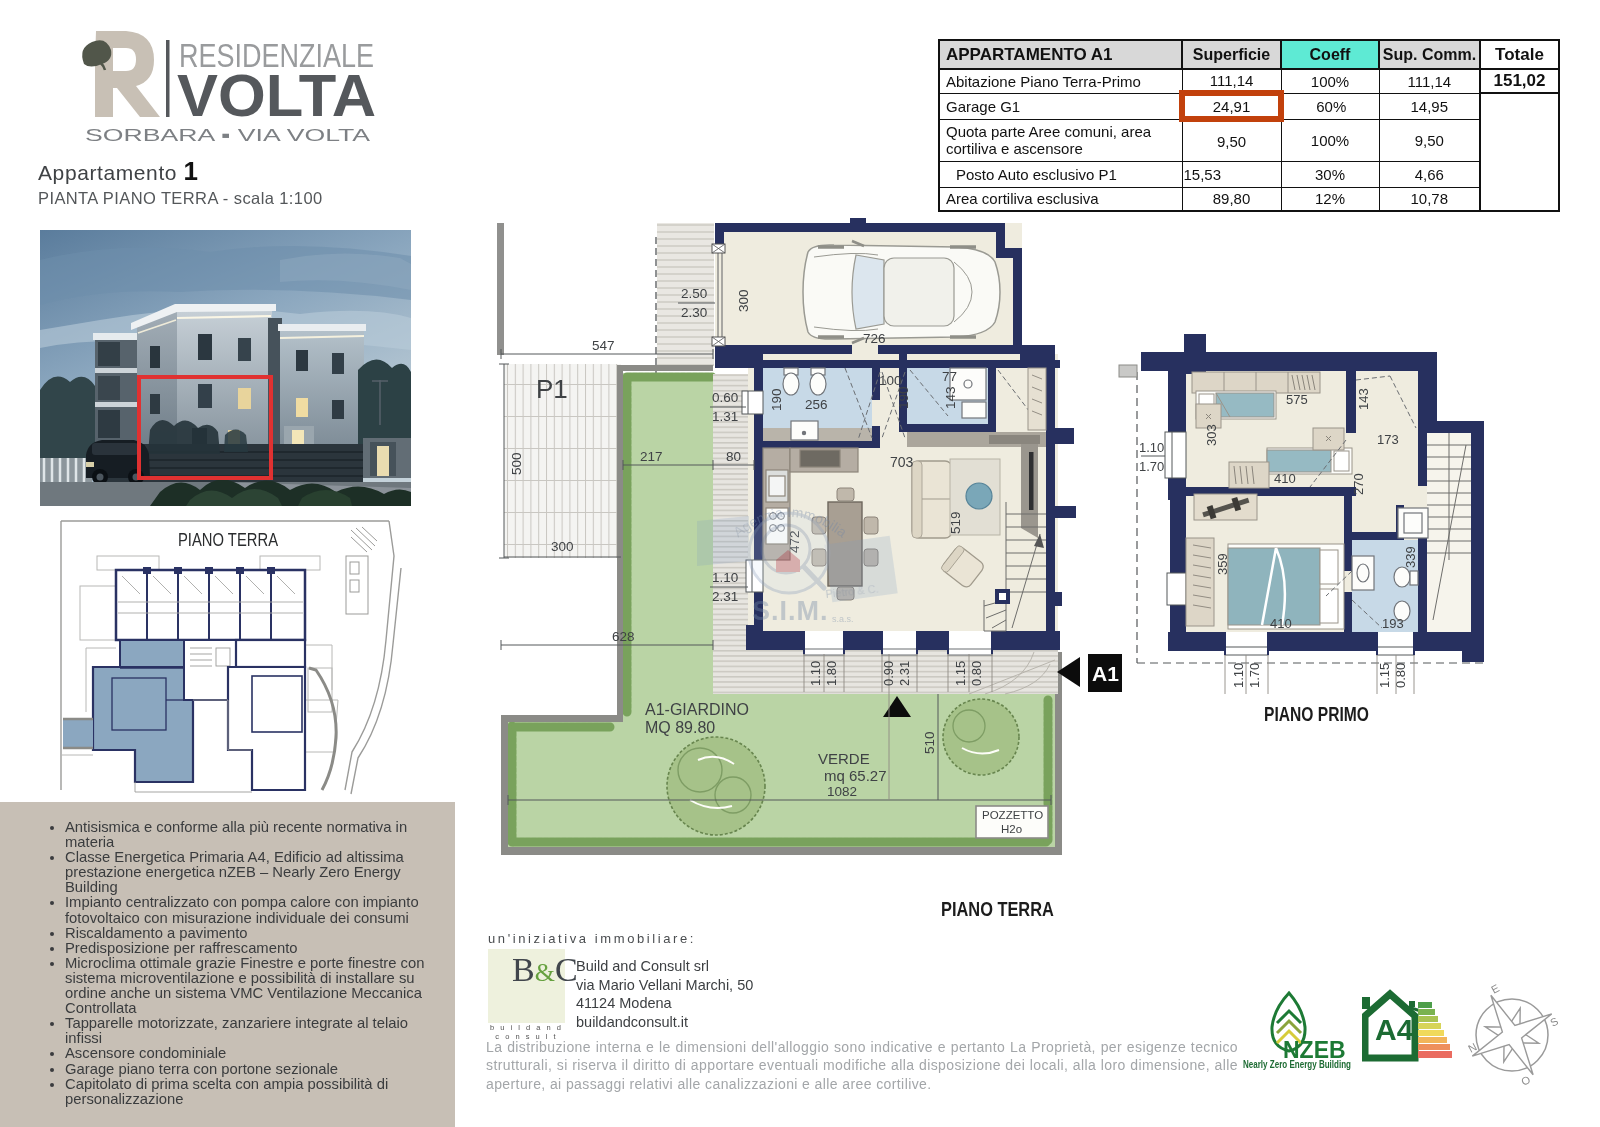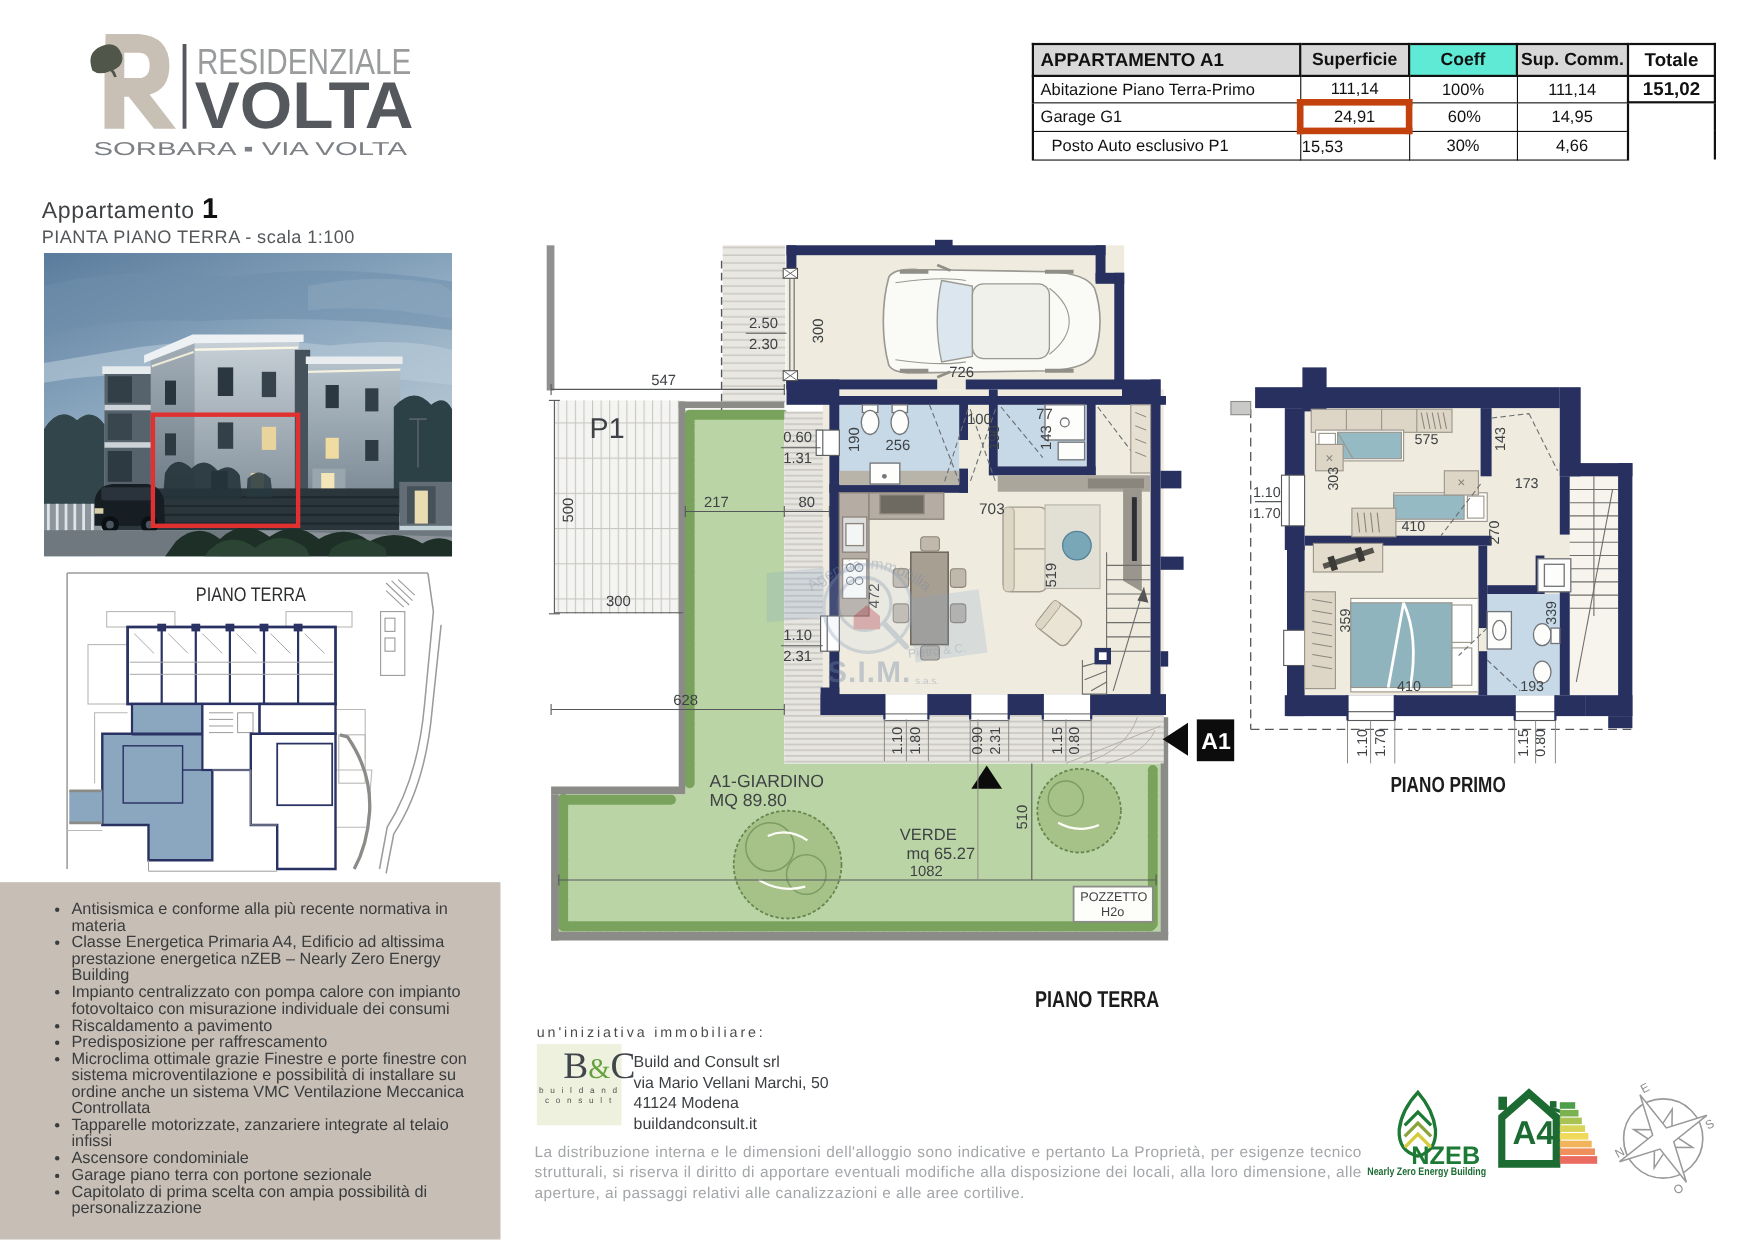--- a/index.html
+++ b/index.html
@@ -20,21 +20,21 @@
 <rect x="166" y="40" width="3.5" height="77" fill="#55585c"></rect>
 
 <text x="179" y="67" font-size="33" fill="#999b9d" font-family="Liberation Sans,sans-serif" textLength="195" lengthAdjust="spacingAndGlyphs">RESIDENZIALE</text>
 
 <text x="177" y="116" font-size="60" font-weight="bold" fill="#55585c" font-family="Liberation Sans,sans-serif" textLength="199" lengthAdjust="spacingAndGlyphs">VOLTA</text>
 
 <text x="85" y="141" font-size="17" fill="#7d8084" font-family="Liberation Sans,sans-serif" textLength="285" lengthAdjust="spacingAndGlyphs">SORBARA ▪ VIA VOLTA</text>
 </svg>
 </div>
 
-<div class="abs" style="left:38px;top:174px;width:420px;">
+<div class="abs" style="left:38px;top:156px;width:420px;">
 <div style="font-size:21px;color:#3f4245;letter-spacing:0.6px;">Appartamento <b style="font-size:26px;color:#111;">1</b></div>
 <div style="font-size:16.5px;color:#54575a;margin-top:2px;letter-spacing:0.4px;">PIANTA PIANO TERRA - scala 1:100</div>
 </div>
 
 <div id="photo" class="abs" style="left:40px;top:230px;width:371px;height:276px;">
 <svg width="371" height="276" viewBox="0 0 371 276" xmlns="http://www.w3.org/2000/svg">
 <defs>
 <linearGradient id="sky" x1="0" y1="0" x2="0.55" y2="1">
 <stop offset="0" stop-color="#5a7c9c"></stop>
           <stop offset="0.45" stop-color="#8aa6be"></stop>
@@ -292,26 +292,40 @@
 <td style="border:1px solid #111;text-align:center;">111,14</td>
 <td style="border:2px solid #111;text-align:center;font-weight:bold;font-size:17px;">151,02</td>
 </tr>
 <tr style="height:26px;font-size:15px;">
 <td style="border:1px solid #111;border-left:2px solid #111;padding:0 6px;">Garage G1</td>
 <td style="border:6px solid #c2410c;text-align:center;">24,91</td>
 <td style="border:1px solid #111;text-align:center;">60%</td>
 <td style="border:1px solid #111;text-align:center;">14,95</td>
 <td style="border-right:2px solid #111;border-left:2px solid #111;"></td>
 </tr>
+<tr style="height:42px;font-size:15px;">
+<td style="border:1px solid #111;border-left:2px solid #111;padding:0 6px;line-height:17px;">Quota parte Aree comuni, area cortiliva e ascensore</td>
+<td style="border:1px solid #111;text-align:center;">9,50</td>
+<td style="border:1px solid #111;text-align:center;">100%</td>
+<td style="border:1px solid #111;text-align:center;">9,50</td>
+<td style="border-right:2px solid #111;border-left:2px solid #111;"></td>
+</tr>
 <tr style="height:26px;font-size:15px;">
 <td style="border:1px solid #111;border-left:2px solid #111;padding:0 16px;">Posto Auto esclusivo P1</td>
 <td style="border:1px solid #111;text-align:left;">15,53</td>
 <td style="border:1px solid #111;text-align:center;">30%</td>
 <td style="border:1px solid #111;text-align:center;">4,66</td>
 <td style="border-right:2px solid #111;border-left:2px solid #111;"></td>
+</tr>
+<tr style="height:24px;font-size:15px;">
+<td style="border:1px solid #111;border-bottom:2px solid #111;border-left:2px solid #111;padding:0 6px;">Area cortiliva esclusiva</td>
+<td style="border:1px solid #111;border-bottom:2px solid #111;text-align:center;">89,80</td>
+<td style="border:1px solid #111;border-bottom:2px solid #111;text-align:center;">12%</td>
+<td style="border:1px solid #111;border-bottom:2px solid #111;text-align:center;">10,78</td>
+<td style="border-right:2px solid #111;border-bottom:2px solid #111;border-left:2px solid #111;"></td>
 </tr>
 </tbody>
     </table>
 </div>
 
 <div id="mainplan" class="abs" style="left:480px;top:210px;width:645px;height:660px;">
 <svg width="645" height="660" viewBox="480 210 645 660" xmlns="http://www.w3.org/2000/svg" font-family="Liberation Sans,sans-serif">
 <defs>
 <pattern id="hlines" width="10" height="5.2" patternUnits="userSpaceOnUse">
 <rect width="10" height="5.2" fill="#e7e5e0"></rect>
@@ -832,21 +846,21 @@
 </g>
 </svg>
 </div>
 
 <div class="abs" style="left:1264px;top:703px;width:200px;font-size:20px;font-weight:bold;color:#1c1c1c;transform:scaleX(0.78);transform-origin:left top;">PIANO PRIMO</div>
 
 <div class="abs" style="left:488px;top:931px;font-size:13px;color:#4a4d50;letter-spacing:2.6px;">un'iniziativa immobiliare:</div>
 
 <div class="abs" style="left:488px;top:949px;width:77px;height:74px;background:#eef1dd;text-align:center;">
 <div style="font-family:'Liberation Serif',serif;font-size:34px;color:#41464c;margin-top:6px;line-height:30px;padding-left:24px;">B<span style="color:#66a13f;font-size:26px;">&amp;</span>C</div>
-<div style="font-size:7.5px;color:#555;letter-spacing:2px;line-height:9px;">b u i l d a n d<br>c o n s u l t</div>
+<div style="font-size:7.5px;color:#555;letter-spacing:2px;line-height:9px;margin-top:35px;">b u i l d a n d<br>c o n s u l t</div>
 </div>
 
 <div class="abs" style="left:576px;top:957px;font-size:14.5px;line-height:18.5px;color:#3c3f42;">
 Build and Consult srl<br>via Mario Vellani Marchi, 50<br>41124 Modena<br>buildandconsult.it</div>
 
 <div class="abs" style="left:486px;top:1038px;width:752px;font-size:14px;line-height:18.4px;color:#a3a6a9;letter-spacing:0.4px;text-align:justify;">La distribuzione interna e le dimensioni dell'alloggio sono indicative e pertanto La Proprietà, per esigenze tecnico strutturali, si riserva il diritto di apportare eventuali modifiche alla disposizione dei locali, alla loro dimensione, alle aperture, ai passaggi relativi alle canalizzazioni e alle aree cortilive.</div>
 
 <div id="nzeb" class="abs" style="left:1241px;top:985px;width:115px;height:85px;">
 <svg width="115" height="85" viewBox="0 0 115 85" xmlns="http://www.w3.org/2000/svg">
 <path d="M48 8 Q62 24 64 42 Q65 62 48 66 Q30 62 31 42 Q33 24 48 8 Z" fill="none" stroke="#1d7a35" stroke-width="3"></path>

